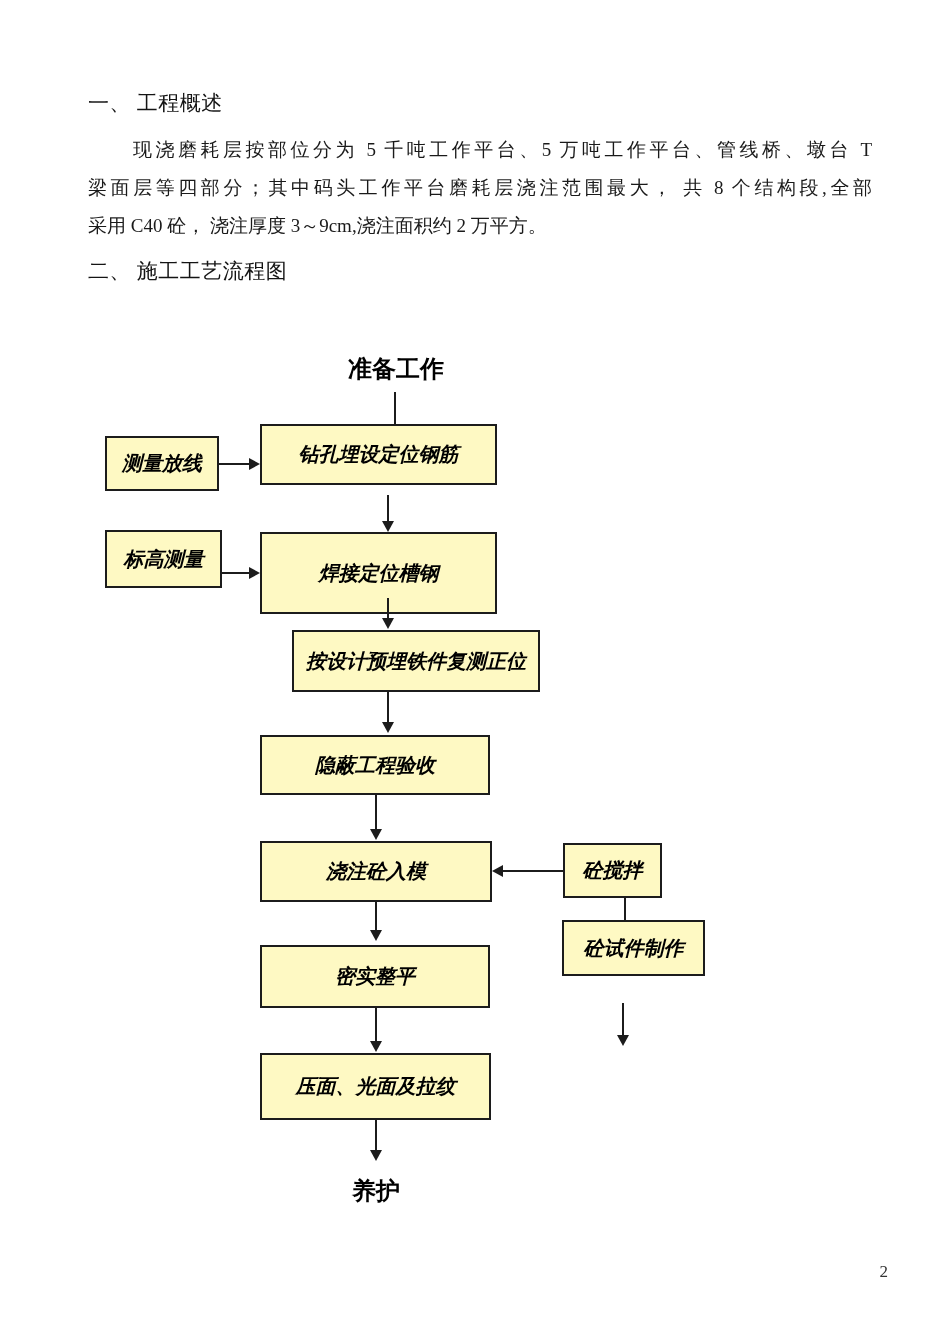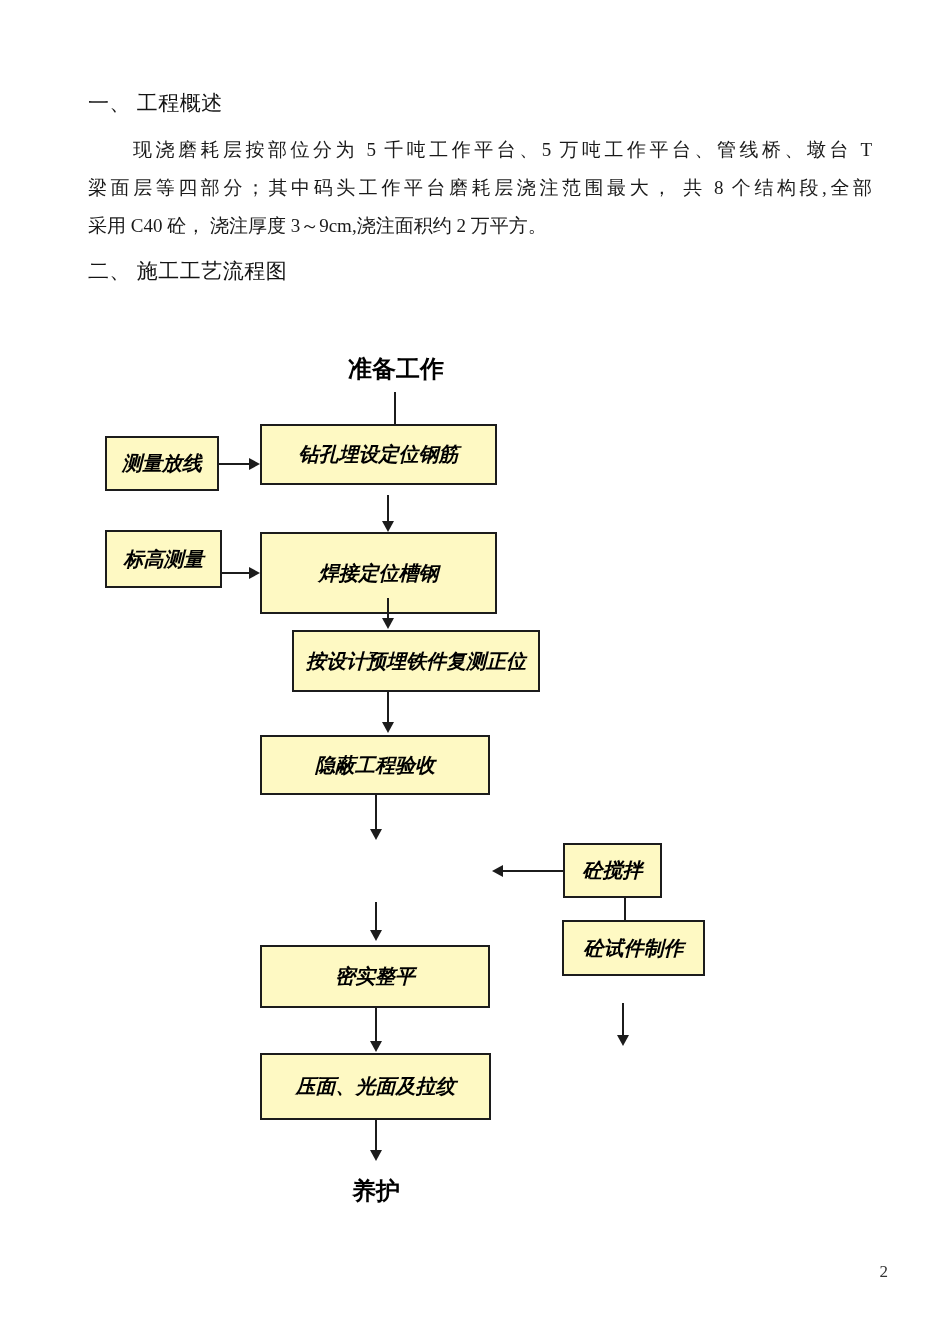--- a/index.html
+++ b/index.html
@@ -178,20 +178,21 @@
   <div class="node" style="left:260px; top:630px; width:248px; height:62px;margin-left:32px;">按设计预埋铁件复测正位</div>
 
   <div class="vline" style="left:387px; top:692px; height:31px;"></div>
   <div class="arrow-down" style="left:382px; top:722px;"></div>
 
   <div class="node" style="left:260px; top:735px; width:230px; height:60px;">隐蔽工程验收</div>
 
   <div class="vline" style="left:375px; top:795px; height:36px;"></div>
   <div class="arrow-down" style="left:370px; top:829px;"></div>
 
+  <div class="node" style="left:260px; top:841px; width:232px; height:61px;">浇注砼入模</div>
 
   <div class="vline" style="left:375px; top:902px; height:30px;"></div>
   <div class="arrow-down" style="left:370px; top:930px;"></div>
 
   <div class="node" style="left:260px; top:945px; width:230px; height:63px;">密实整平</div>
 
   <div class="vline" style="left:375px; top:1008px; height:35px;"></div>
   <div class="arrow-down" style="left:370px; top:1041px;"></div>
 
   <div class="node" style="left:260px; top:1053px; width:231px; height:67px;">压面、光面及拉纹</div>

